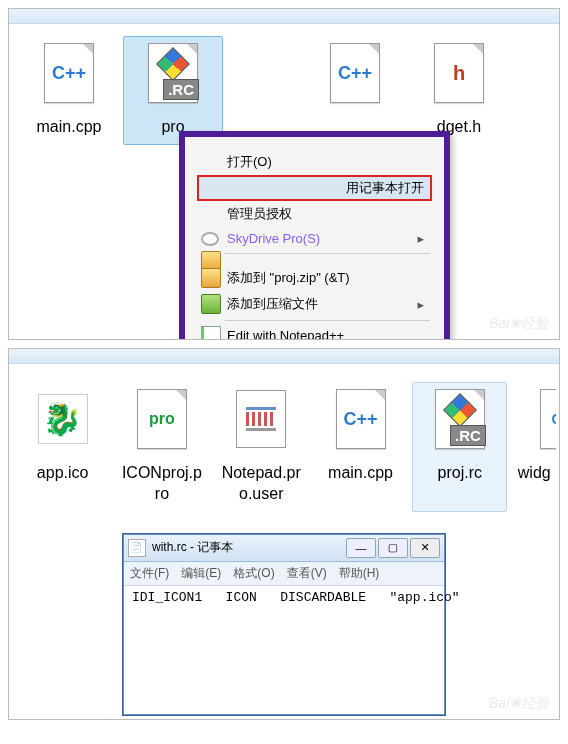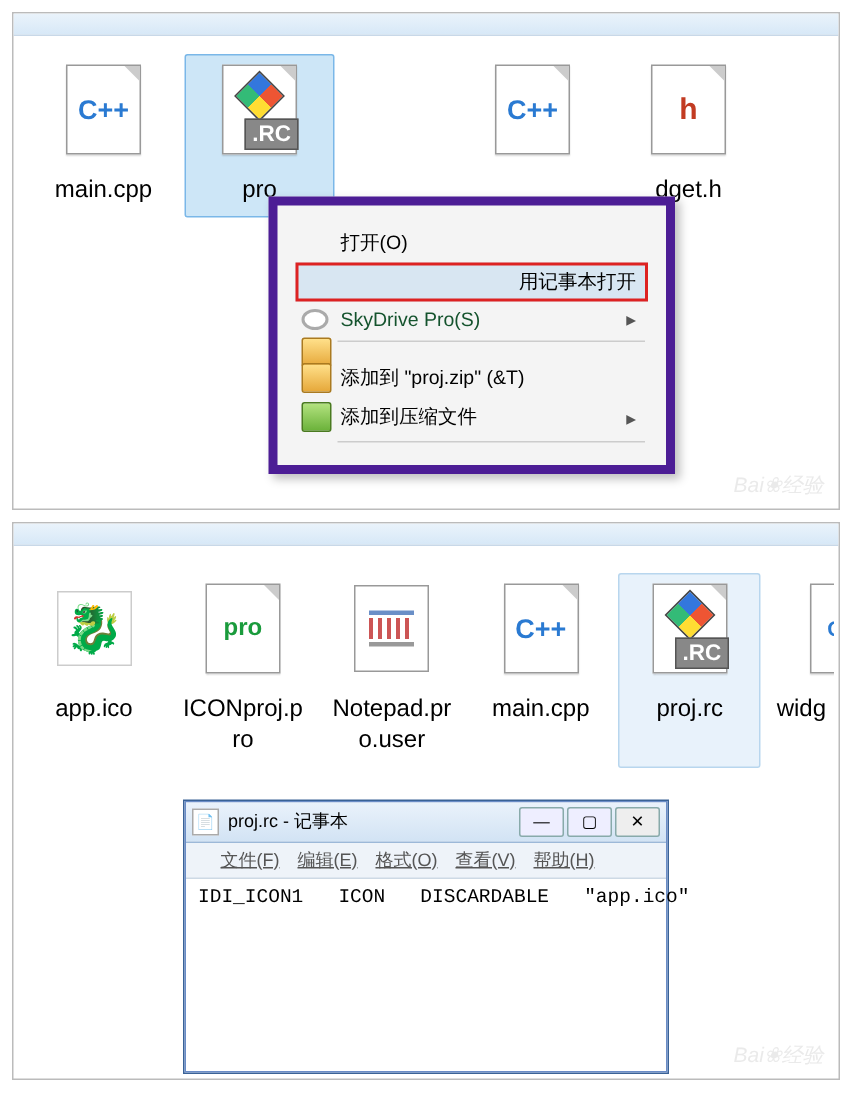--- a/index.html
+++ b/index.html
@@ -125,21 +125,21 @@
     margin-top:10px;
   }
   .menu-item {
     display:flex;
     align-items:center;
     padding:4px 8px 4px 30px;
     position:relative;
     white-space:nowrap;
   }
   .menu-item.red-box { border:2px solid #d22; background:#d8e6f2; padding:2px 6px 2px 28px;justify-content:flex-end;}
-  .menu-item.disabled { color:#14532d; }
+  .menu-item.disabled { color:#8b5cf6; }
   .menu-sep { height:1px;background:#ccc;margin:3px 2px 3px 28px;}
   .menu-icon {
     position:absolute; left:4px; width:18px;height:18px;
     display:flex;align-items:center;justify-content:center;
   }
   .sub-arrow::after{
     content:"▸";
     position:absolute;
     right:8px;
     color:#555;
@@ -171,25 +171,25 @@
     padding:0 4px;
     font-size:12px;
     border-bottom:1px solid #9cb8d8;
   }
   .np-title .t-icon{width:16px;height:16px;background:#fff;border:1px solid #aaa;margin-right:6px;display:flex;align-items:center;justify-content:center;font-size:10px;}
   .np-title .wbtns{margin-left:auto;display:flex;gap:0;}
   .wbtn{width:28px;height:18px;border:1px solid #8aa; background:#eef;display:flex;align-items:center;justify-content:center;font-size:11px;margin-left:2px;border-radius:2px;}
   .wbtn.close{background:#eee;}
   .np-menu{
     background:#eef3f9;
-    padding:3px 23px;
+    padding:3px 6px;
     font-size:12px;
     color:#555;
     border-bottom:1px solid #cdd9e5;
-    display:flex;gap:12px;text-decoration:underline;
+    display:flex;gap:12px;
   }
   .np-body{
     padding:4px 8px;
     font-family:"SimSun","Courier New",monospace;
     font-size:13px;
     min-height:120px;
     white-space:pre;
   }
   .panel2-files{
     display:flex;
@@ -243,37 +243,44 @@
     </div>
   </div>
 
   <div class="context-menu">
     <div class="menu-item">
       <span>打开(O)</span>
     </div>
     <div class="menu-item red-box">
       <span>用记事本打开</span>
     </div>
+    <div class="menu-item">
+      <span>管理员授权</span>
+    </div>
     <div class="menu-item disabled sub-arrow">
       <span class="menu-icon sky-ic"></span>
       <span>SkyDrive Pro(S)</span>
     </div>
     <div class="menu-sep"></div>
     <div class="menu-item">
       <span class="menu-icon zip-ic"></span>
     </div>
     <div class="menu-item">
       <span class="menu-icon zip-ic"></span>
       <span>添加到 "proj.zip" (&amp;T)</span>
     </div>
     <div class="menu-item sub-arrow">
       <span class="menu-icon zipg-ic"></span>
       <span>添加到压缩文件</span>
     </div>
     <div class="menu-sep"></div>
+    <div class="menu-item">
+      <span class="menu-icon np-ic"></span>
+      <span>Edit with Notepad++</span>
+    </div>
 
   </div>
 
   <div class="watermark">Bai❀经验</div>
 </div>
 
 <div class="panel" style="height:370px;">
   <div class="topbar"></div>
 
   <div class="panel2-files">
@@ -324,21 +331,21 @@
             <span class="cpp-text" style="font-size:14px;">C</span>
           </div>
       </div>
       <div class="file-label">widg</div>
     </div>
   </div>
 
   <div class="notepad">
     <div class="np-title">
       <span class="t-icon">📄</span>
-      <span>proj.rc - 记事本</span>
+      <span>with.rc - 记事本</span>
       <div class="wbtns">
         <div class="wbtn">―</div>
         <div class="wbtn">▢</div>
         <div class="wbtn close">✕</div>
       </div>
     </div>
     <div class="np-menu">
       <span>文件(F)</span>
       <span>编辑(E)</span>
       <span>格式(O)</span>

